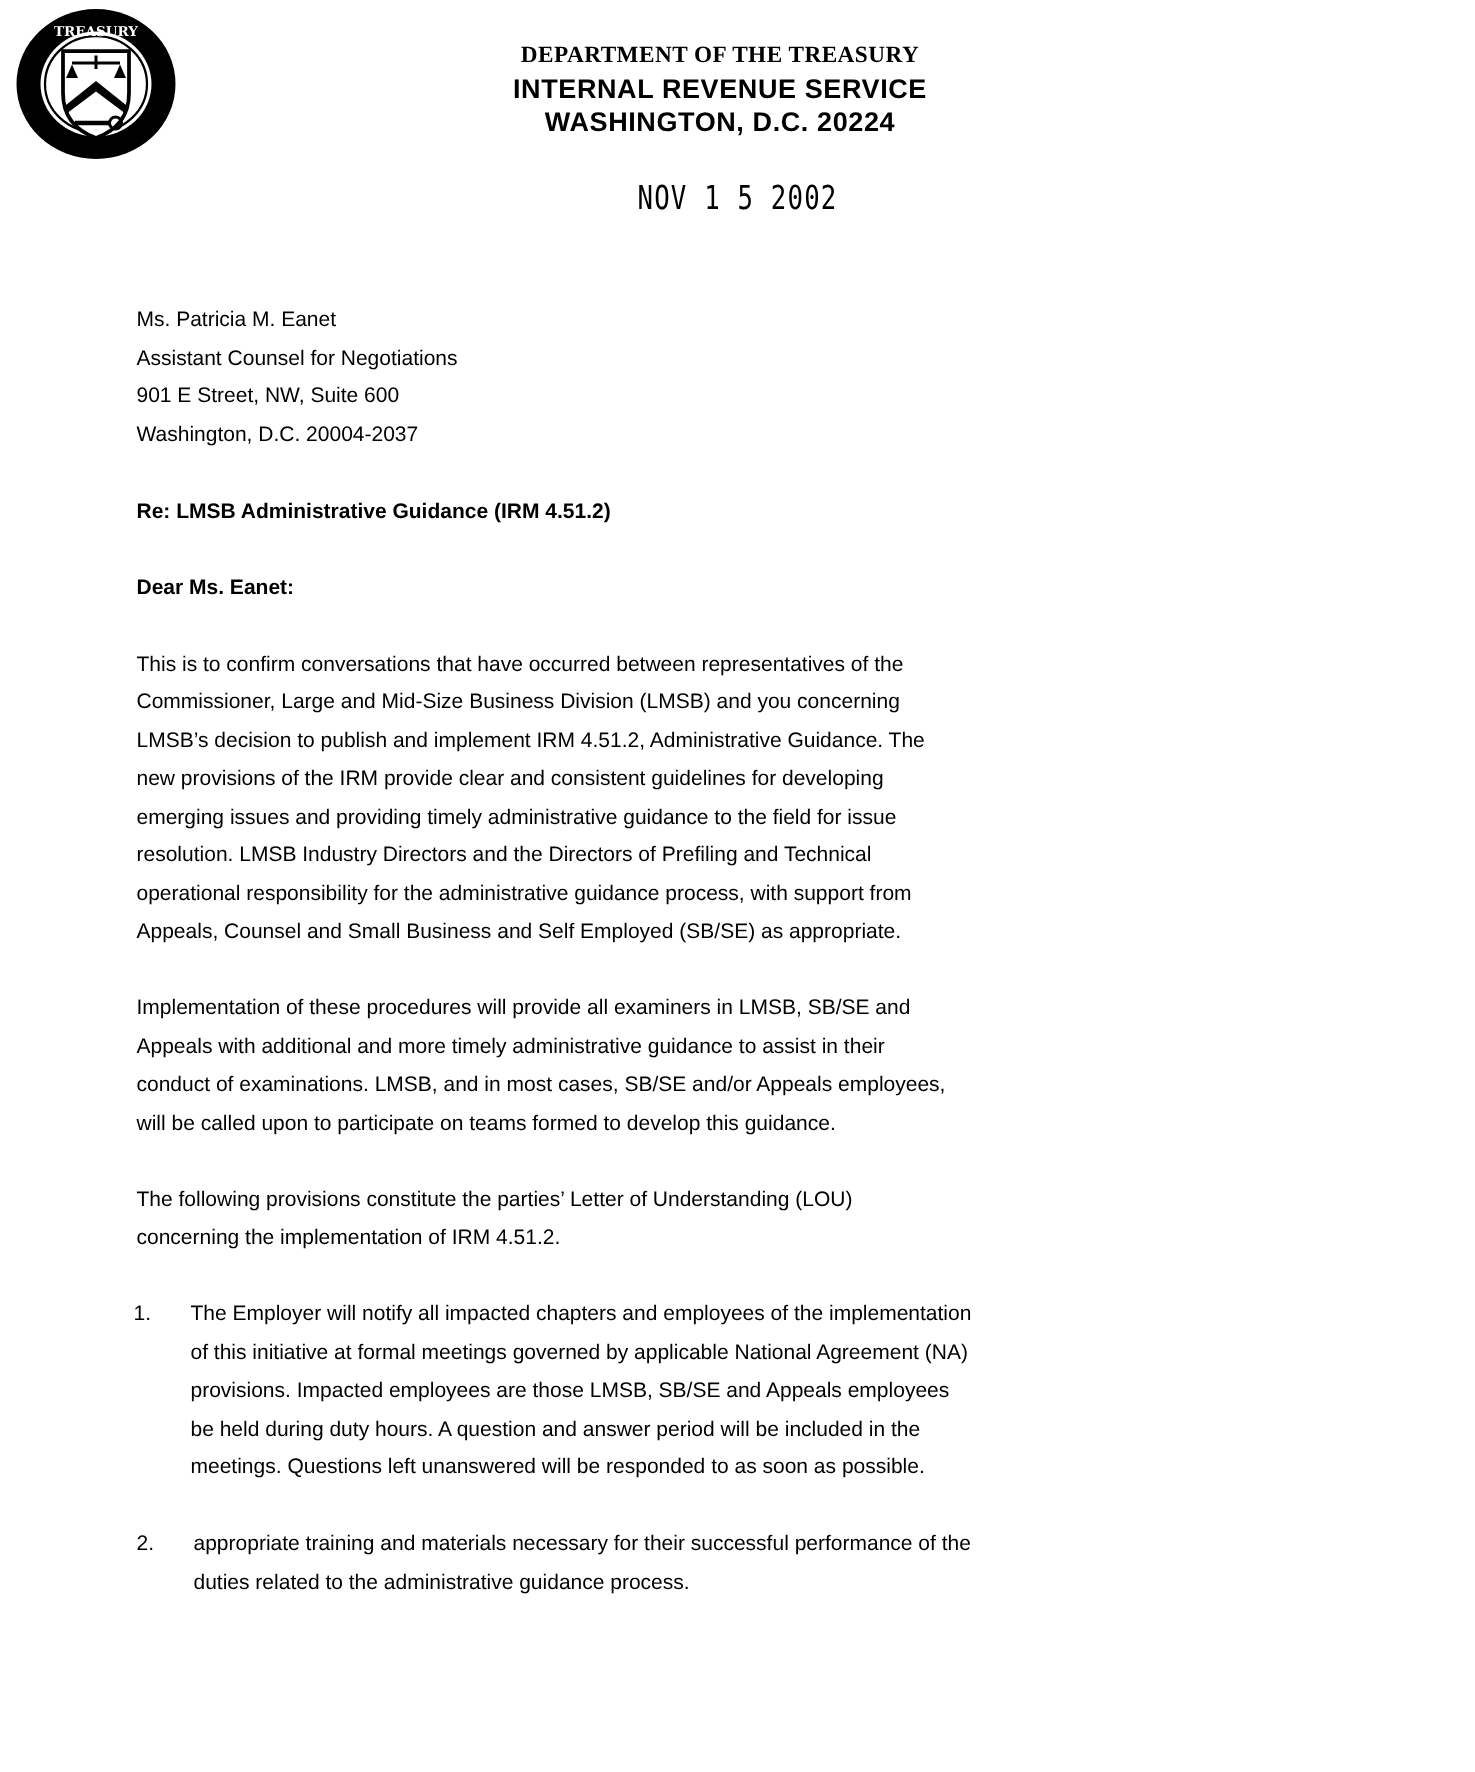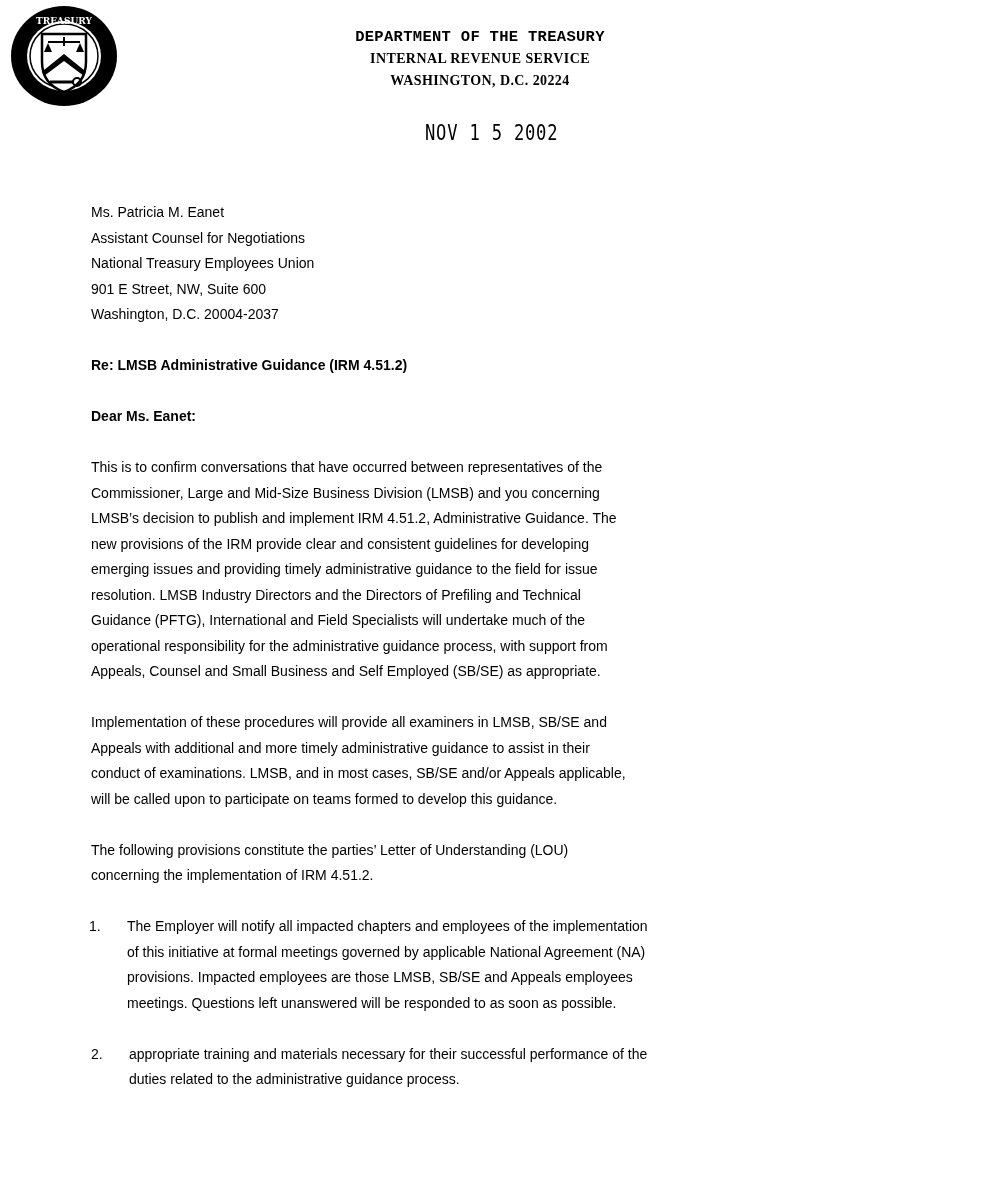--- a/index.html
+++ b/index.html
@@ -2,22 +2,22 @@
 <html><head>
   <meta charset="utf-8">
   <style>
     html, body { margin: 0; padding: 0; background: #ffffff; }
     body {
       width: 983px; height: 1181px; position: relative; overflow: hidden;
       color: #000; font-family: "Liberation Sans", sans-serif;
     }
     .seal { position: absolute; left: 8px; top: 4px; width: 112px; height: 104px; }
     .letterhead { position: absolute; left: 290px; top: 26px; width: 380px; text-align: center; }
-    .lh1 { font-family: Liberation Mono, monospace; font-weight: bold; font-size: 15.5px; letter-spacing: 0.3px; line-height: 22px; }
-    .lh2 { font-family: Liberation Serif, serif; font-weight: bold; font-size: 14px; letter-spacing: 0.4px; line-height: 22px; }
+    .lh1 { font-family: Liberation Serif, serif; font-weight: bold; font-size: 15.5px; letter-spacing: 0.3px; line-height: 22px; }
+    .lh2 { font-family: Liberation Sans, sans-serif; font-weight: bold; font-size: 18px; letter-spacing: 0.4px; line-height: 22px; }
     .date { position: absolute; left: 425px; top: 120px; font-family: "DejaVu Sans Mono", monospace; font-size: 22px; transform: scaleX(0.78); transform-origin: left top; letter-spacing: 1px; }
     .body-text { position: absolute; left: 91px; top: 200px; width: 880px; font-size: 14px; line-height: 25.5px; }
     .address div { white-space: nowrap; }
     .block { margin: 0; font-weight: bold; }
     .gap { height: 25.5px; }
     .para { margin: 0; white-space: nowrap; }
     .list-item { position: relative; padding-left: 38px; }
     .list-item .num { position: absolute; left: 0; top: 0; }
     .list-item.two .num { left: 2px; }
     .list-item.two { padding-left: 40px; }
@@ -47,62 +47,61 @@
   <div class="lh2">INTERNAL REVENUE SERVICE</div>
   <div class="lh2">WASHINGTON, D.C. 20224</div>
 </div>
 
 <div class="date">NOV 1 5 2002</div>
 
 <div class="body-text">
   <div class="address">
     <div>Ms. Patricia M. Eanet</div>
     <div>Assistant Counsel for Negotiations</div>
-    <div>National Treasury Employees Union</div>
     <div>901 E Street, NW, Suite 600</div>
     <div>Washington, D.C.  20004-2037</div>
   </div>
   <div class="gap"></div>
   <div class="block">Re: LMSB Administrative Guidance (IRM 4.51.2)</div>
   <div class="gap"></div>
   <div class="block">Dear Ms. Eanet:</div>
   <div class="gap"></div>
 
   <div class="para">
     <div>This is to confirm conversations that have occurred between representatives of the</div>
     <div>Commissioner, Large and Mid-Size Business Division (LMSB) and you concerning</div>
     <div>LMSB’s decision to publish and implement IRM 4.51.2, Administrative Guidance.  The</div>
     <div>new provisions of the IRM provide clear and consistent guidelines for developing</div>
     <div>emerging issues and providing timely administrative guidance to the field for issue</div>
     <div>resolution.  LMSB Industry Directors and the Directors of Prefiling and Technical</div>
-    <div>Guidance (PFTG), International and Field Specialists will undertake much of the</div>
     <div>operational responsibility for the administrative guidance process, with support from</div>
     <div>Appeals, Counsel and Small Business and Self Employed (SB/SE) as appropriate.</div>
   </div>
   <div class="gap"></div>
 
   <div class="para">
     <div>Implementation of these procedures will provide all examiners in LMSB, SB/SE and</div>
     <div>Appeals with additional and more timely administrative guidance to assist in their</div>
-    <div>conduct of examinations.  LMSB, and in most cases, SB/SE and/or Appeals applicable,</div>
+    <div>conduct of examinations.  LMSB, and in most cases, SB/SE and/or Appeals employees,</div>
     <div>will be called upon to participate on teams formed to develop this guidance.</div>
   </div>
   <div class="gap"></div>
 
   <div class="para">
     <div>The following provisions constitute the parties’ Letter of Understanding (LOU)</div>
     <div>concerning the implementation of IRM 4.51.2.</div>
   </div>
   <div class="gap"></div>
 
   <div class="para list-item" style="margin-left:-2px;">
     <span class="num">1.</span>
     <div>The Employer will notify all impacted chapters and employees of the implementation</div>
     <div>of this initiative at formal meetings governed by applicable National Agreement (NA)</div>
     <div>provisions.  Impacted employees are those LMSB, SB/SE and Appeals employees</div>
+    <div>be held during duty hours.  A question and answer period will be included in the</div>
     <div>meetings.  Questions left unanswered will be responded to as soon as possible.</div>
   </div>
   <div class="gap"></div>
 
   <div class="para list-item two" style="margin-left:-2px;">
     <span class="num">2.</span>
     <div>appropriate training and materials necessary for their successful performance of the</div>
     <div>duties related to the administrative guidance process.</div>
   </div>
 </div>

